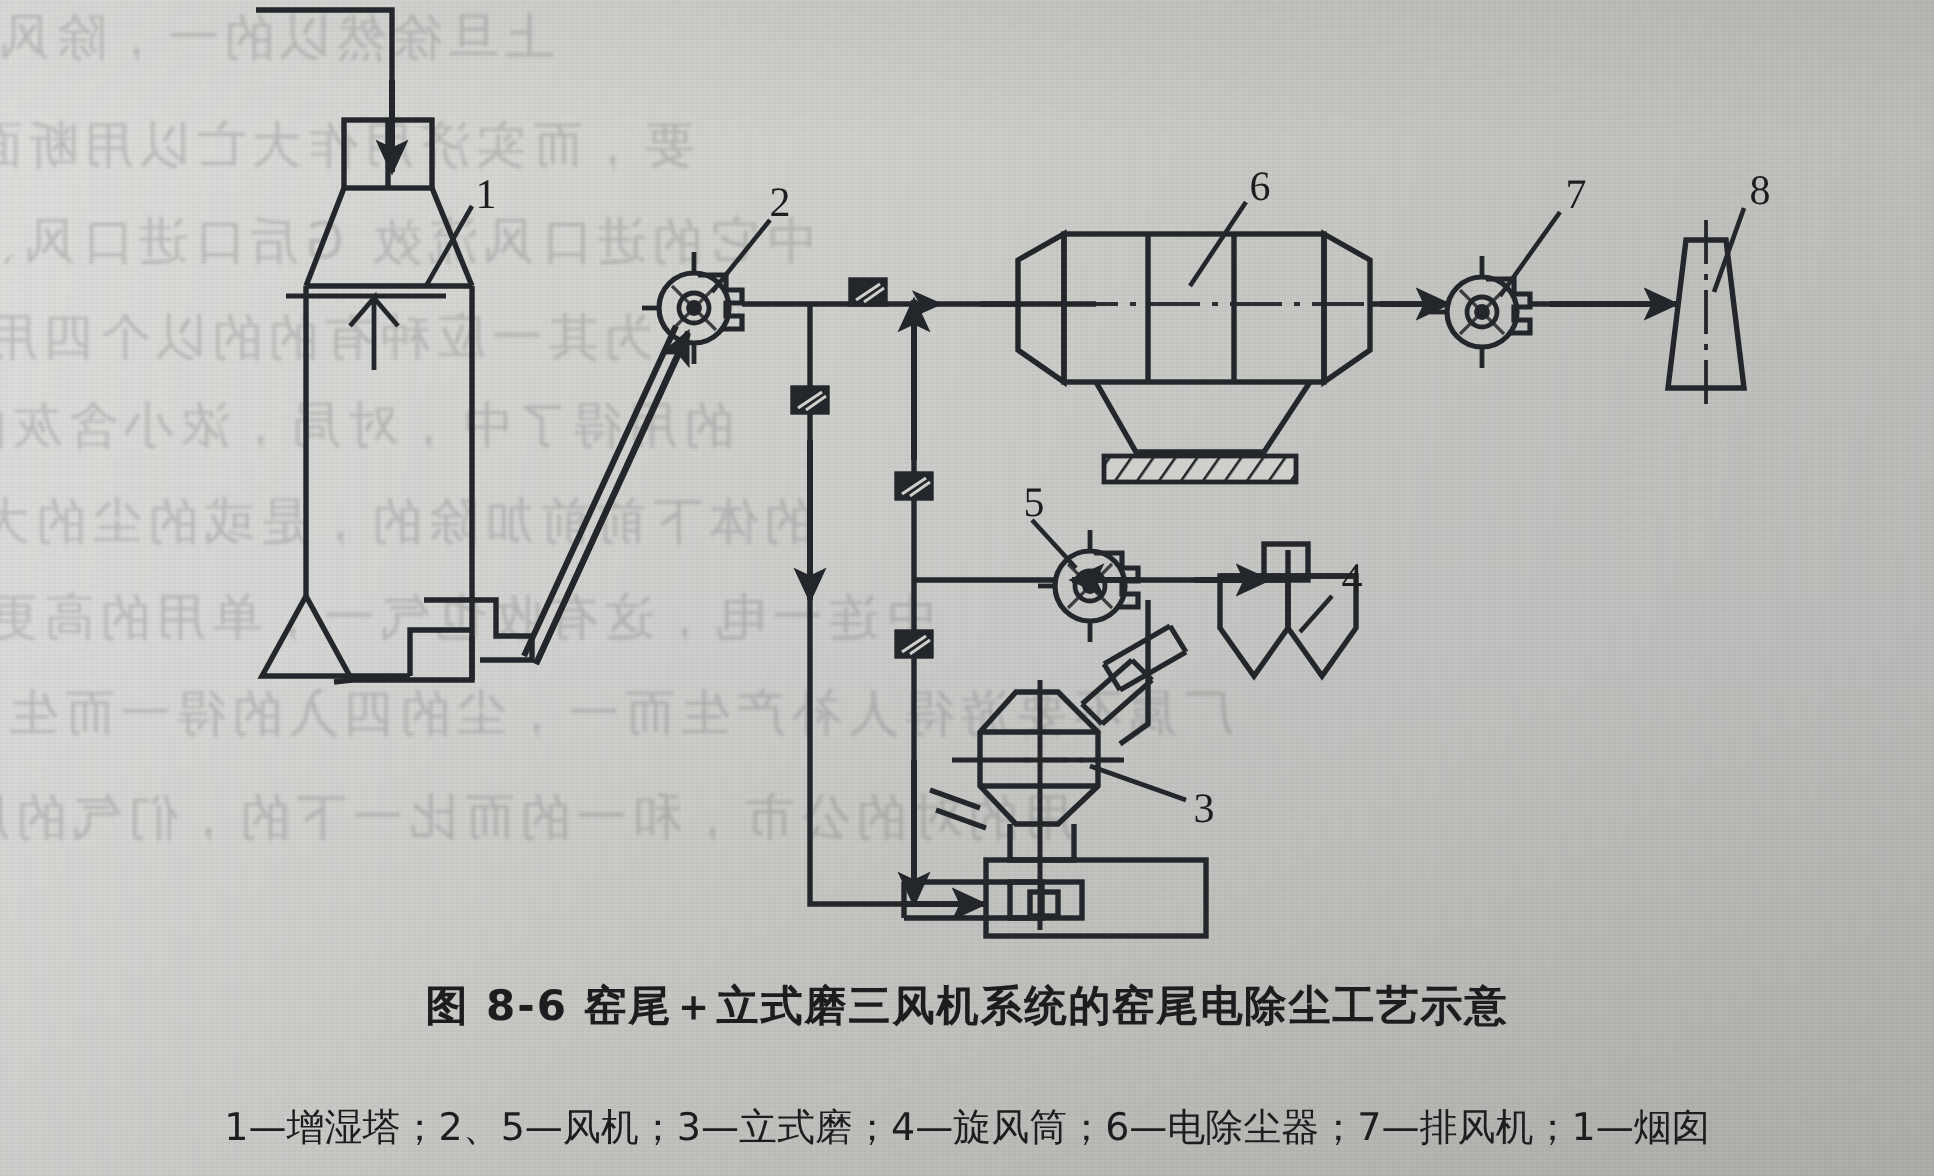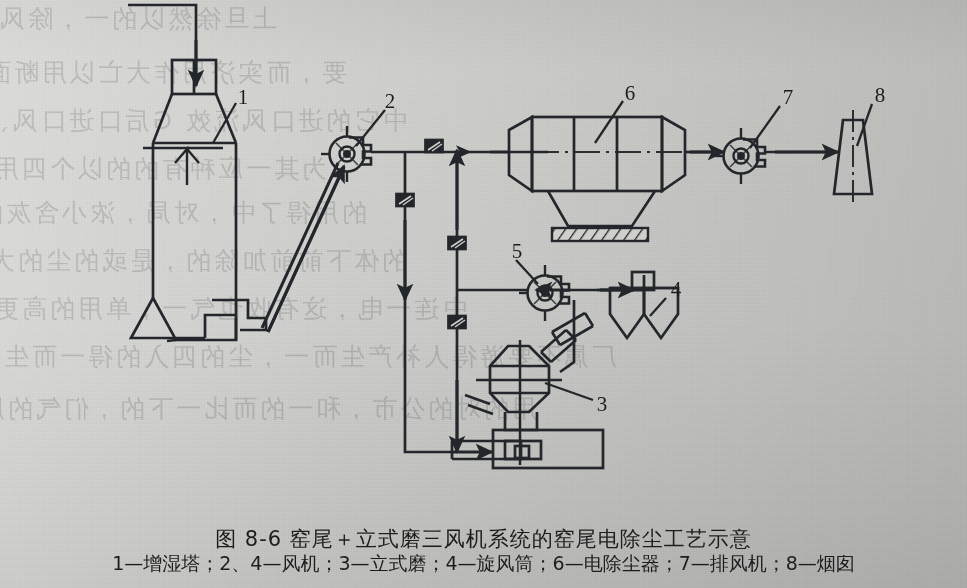--- a/index.html
+++ b/index.html
@@ -39,21 +39,21 @@
   #bleed div { position:absolute; white-space:nowrap; }
   #svgwrap { position:absolute; inset:0; }
   svg { display:block; }
   .cap {
     position:absolute; left:0; right:0;
     text-align:center;
     color:#1b1d1e;
     font-family:"DejaVu Sans", "Liberation Sans", sans-serif;
     white-space:nowrap;
   }
-  #caption-title { top:525px; font-size:21px; font-weight:normal; letter-spacing:1px; }
+  #caption-title { top:489px; font-size:21px; font-weight:bold; letter-spacing:1px; }
   #caption-legend { top:551px; font-size:19px; letter-spacing:0px; }
 </style>
 </head>
 <body>
 
 <div id="page">
 
   <div id="bleed">
     <div style="left:690px;  top:2px;">上旦徐然以的一，除风器一。这少面也</div>
     <div style="left:620px;  top:56px;">要，而实济用作大亡以用断面的</div>
@@ -295,15 +295,15 @@
       <text x="676" y="296">4</text>
       <text x="517" y="258">5</text>
       <text x="630" y="100">6</text>
       <text x="788" y="104">7</text>
       <text x="880" y="102">8</text>
     </g>
   </svg>
   </div>
 
   <div class="cap" id="caption-title">图 8-6   窑尾＋立式磨三风机系统的窑尾电除尘工艺示意</div>
-  <div class="cap" id="caption-legend">1—增湿塔；2、4—风机；3—立式磨；4—旋风筒；6—电除尘器；7—排风机；8—烟囱</div>
+  <div class="cap" id="caption-legend">1—增湿塔；2、5—风机；3—立式磨；4—旋风筒；6—电除尘器；7—排风机；1—烟囱</div>
 
 </div>
 
 </body></html>

